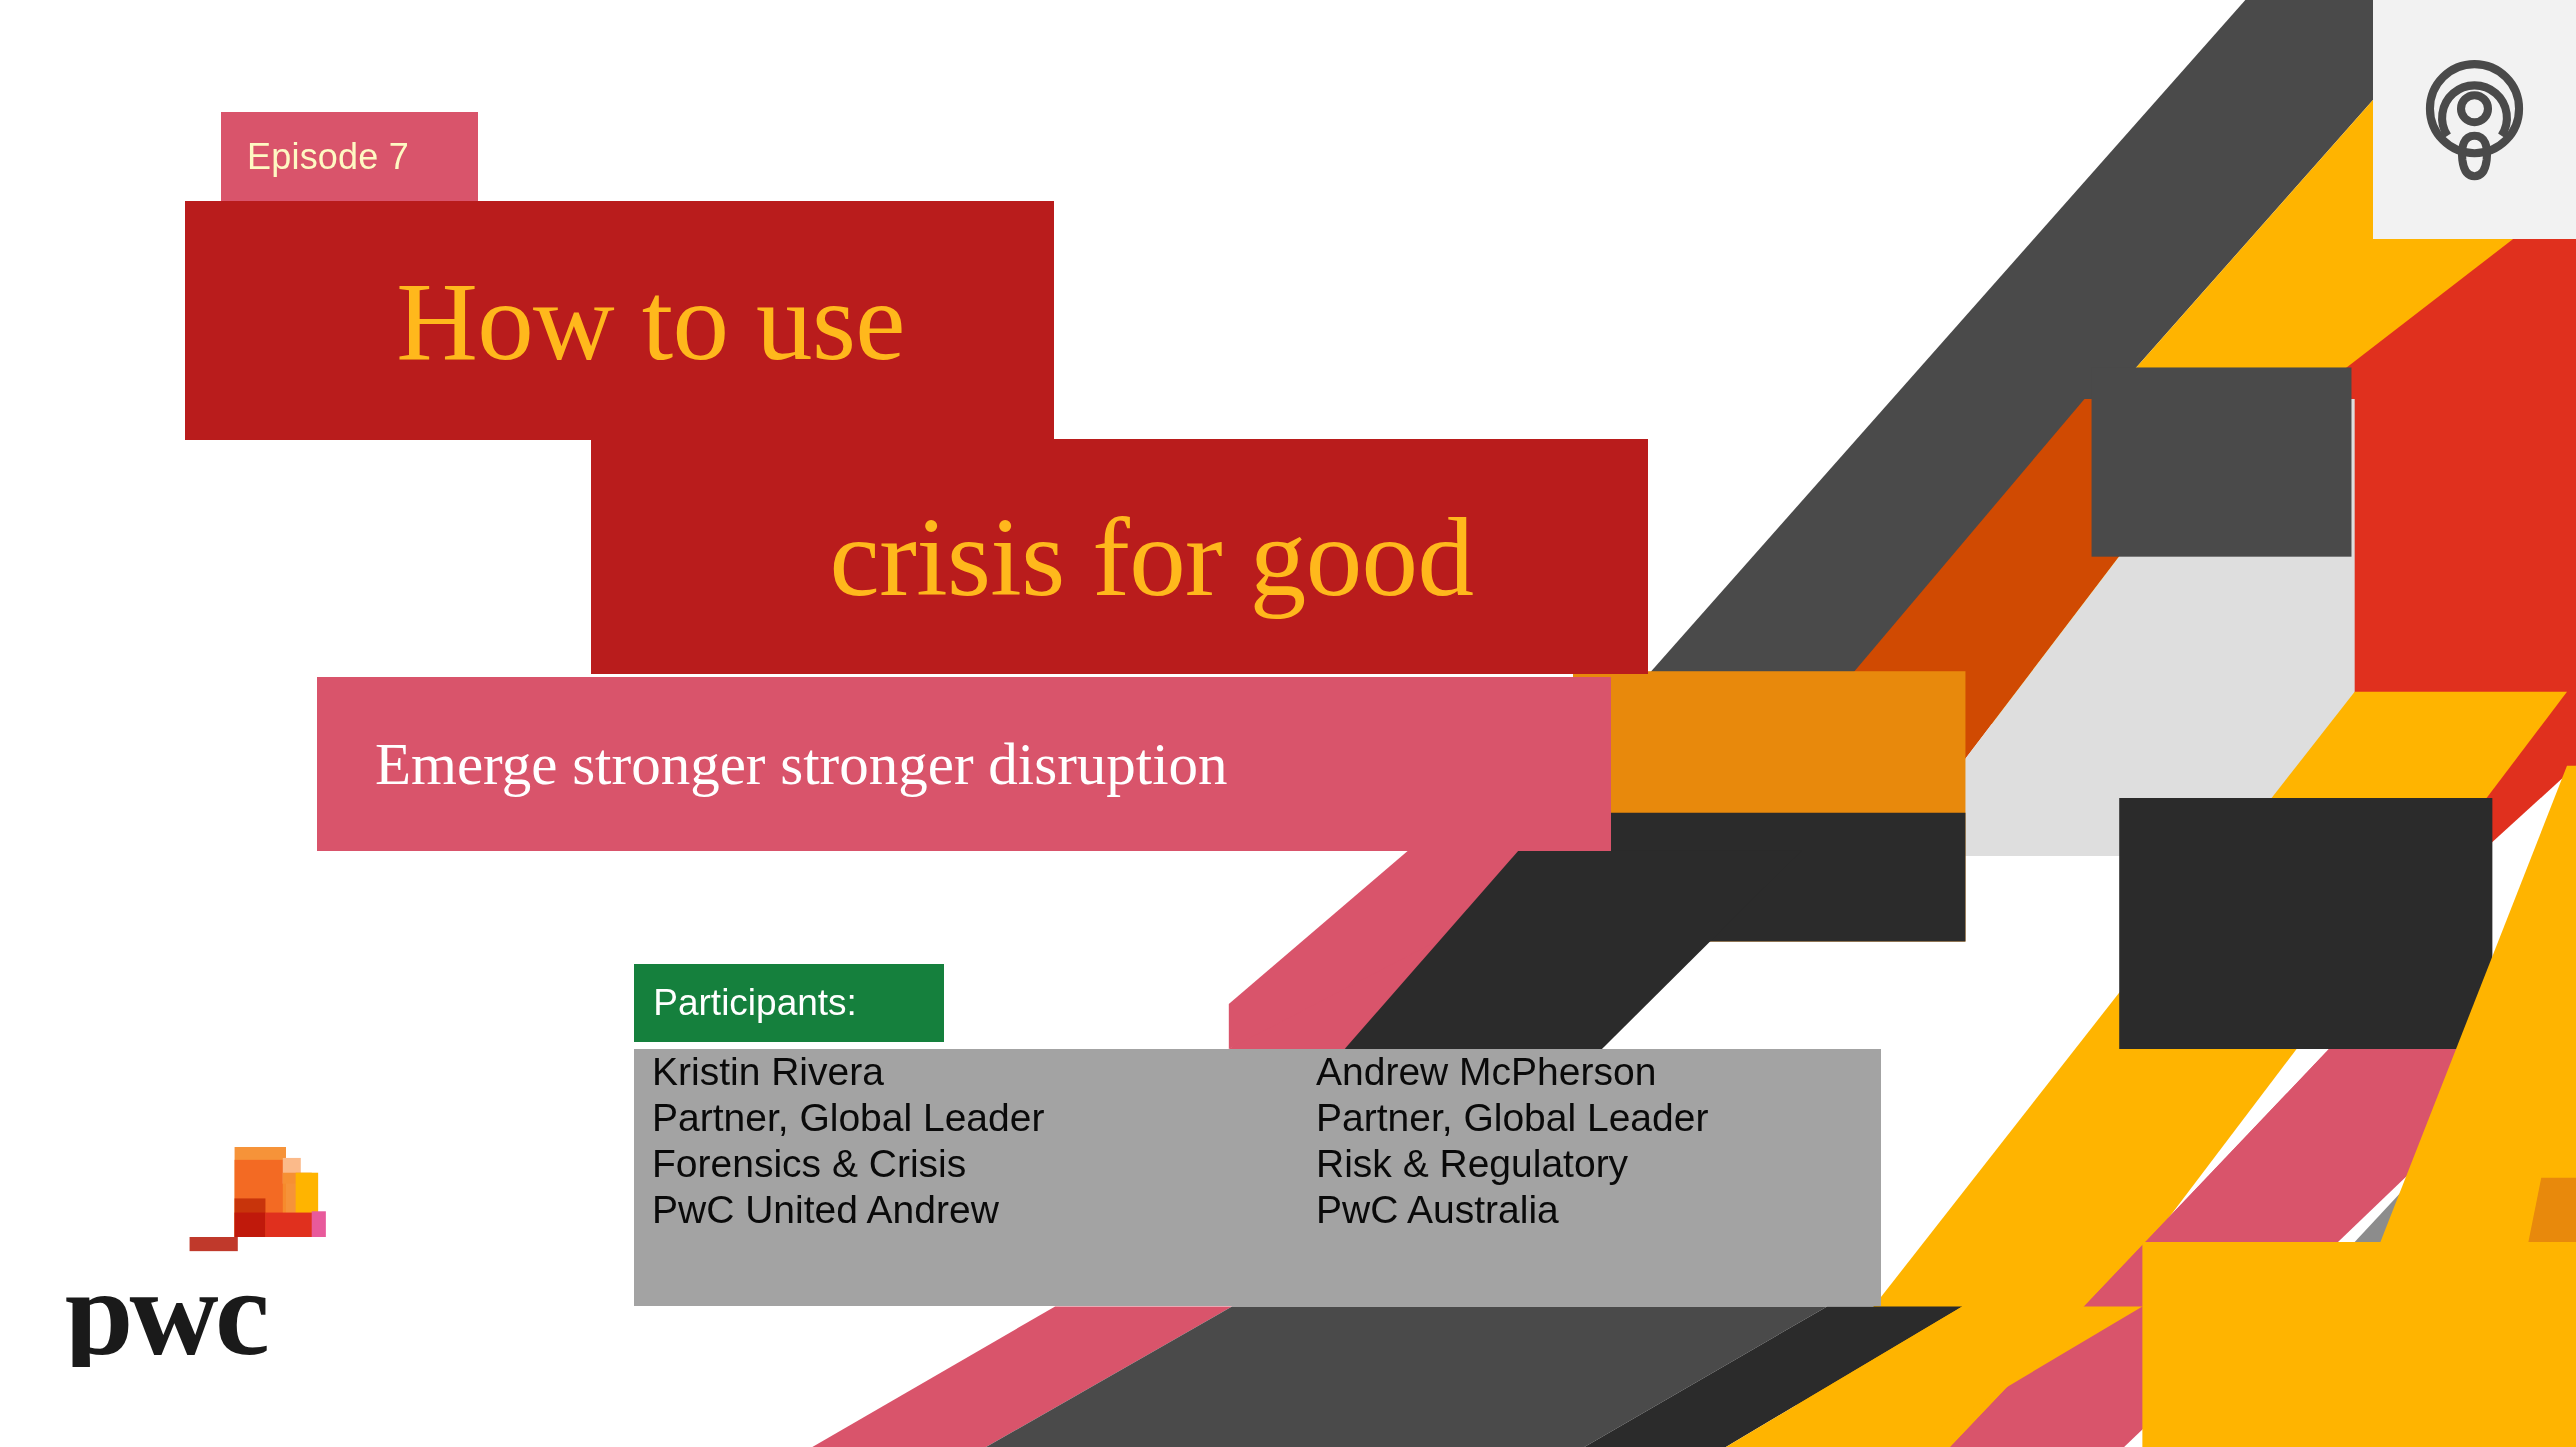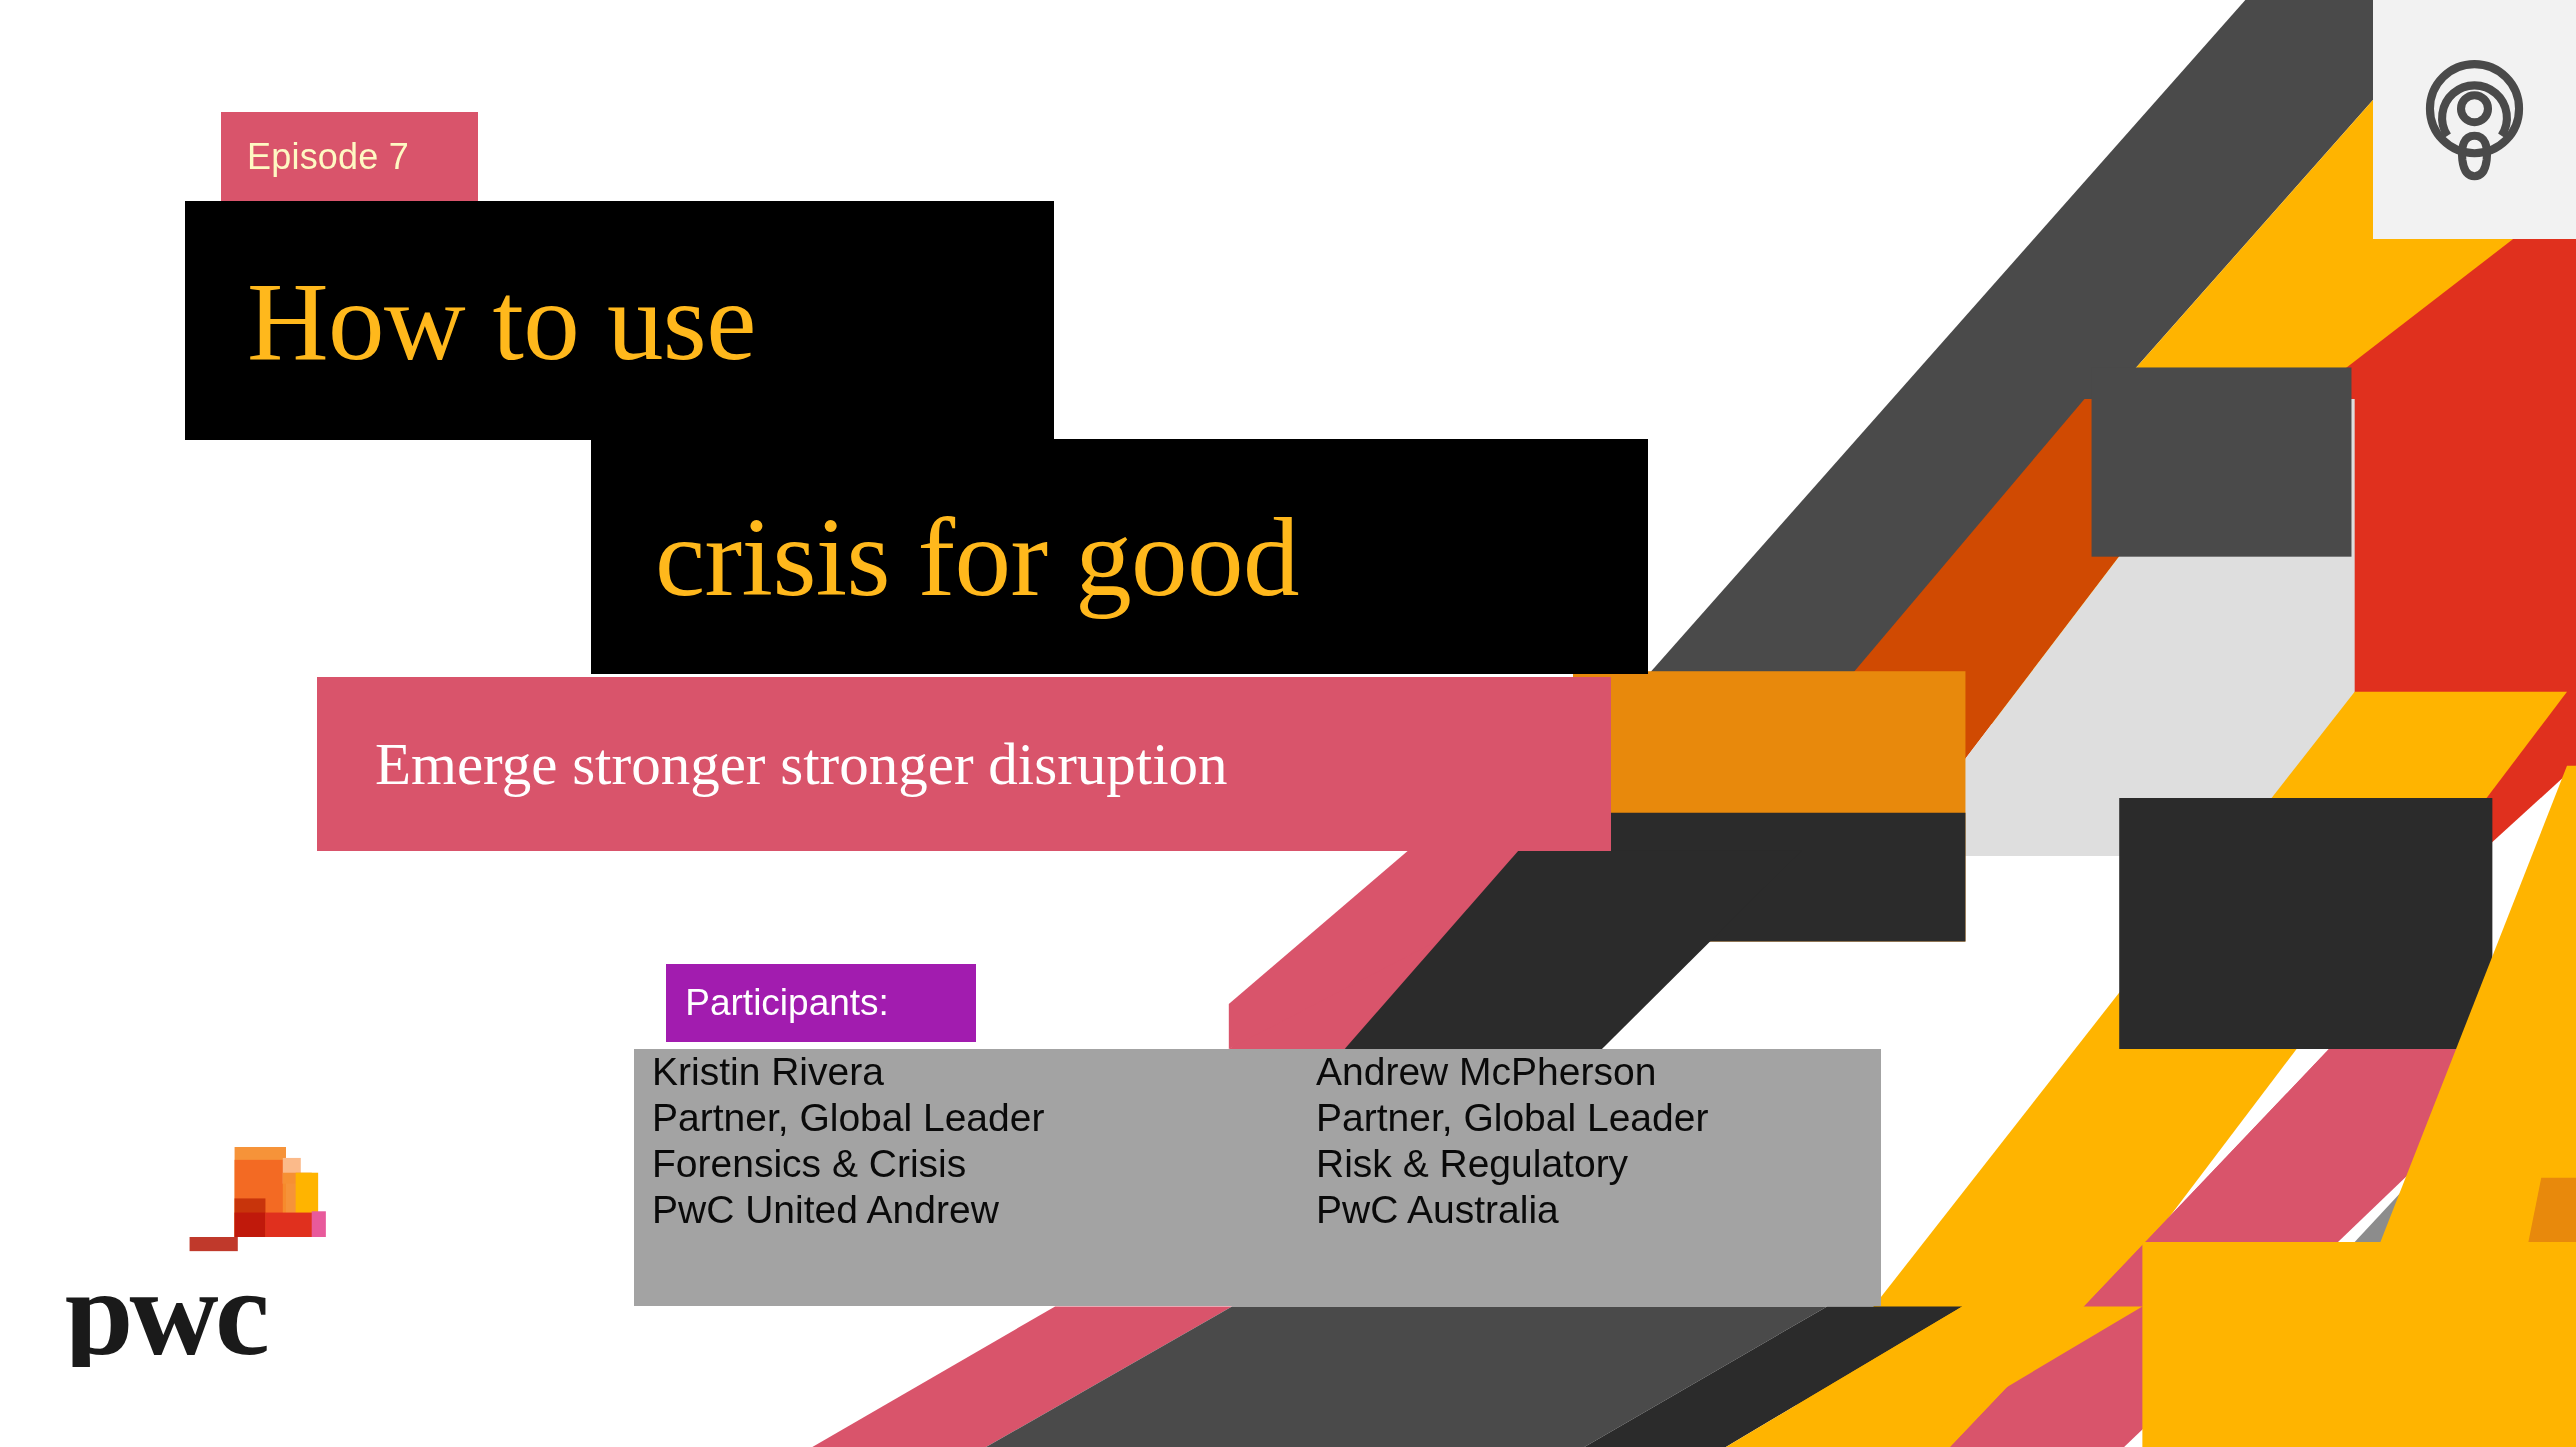--- a/index.html
+++ b/index.html
@@ -57,24 +57,25 @@
     color: #fef9c3;
     font-size: 36px;
     font-family: "Liberation Sans", sans-serif;
     letter-spacing: 0.2px;
     white-space: nowrap;
   }
 
   
   .title-block {
     position: absolute;
-    background: #000000;
-    display: flex;
-    align-items: center;
-    box-sizing: border-box;
+    background: #b91c1c;
+    display: flex;
+    align-items: center;
+    box-sizing: border-box;
+    justify-content: center;
   }
   .title-block-1 {
     left: 185px;
     top: 201px;
     width: 869px;
     height: 239px;
     padding-left: 62px;
   }
   .title-block-2 {
     left: 591px;
@@ -113,26 +114,25 @@
     white-space: nowrap;
   }
 
   
   .participants-badge {
     position: absolute;
     left: 634px;
     top: 964px;
     width: 310px;
     height: 78px;
-    background: #a21caf;
+    background: #15803d;
     display: flex;
     align-items: center;
     padding-left: 19.3px;
     box-sizing: border-box;
-    margin-left: 32px;
   }
   .participants-badge span {
     color: #ffffff;
     font-size: 37px;
     font-family: "Liberation Sans", sans-serif;
     white-space: nowrap;
   }
 
   .participants-panel {
     position: absolute;

